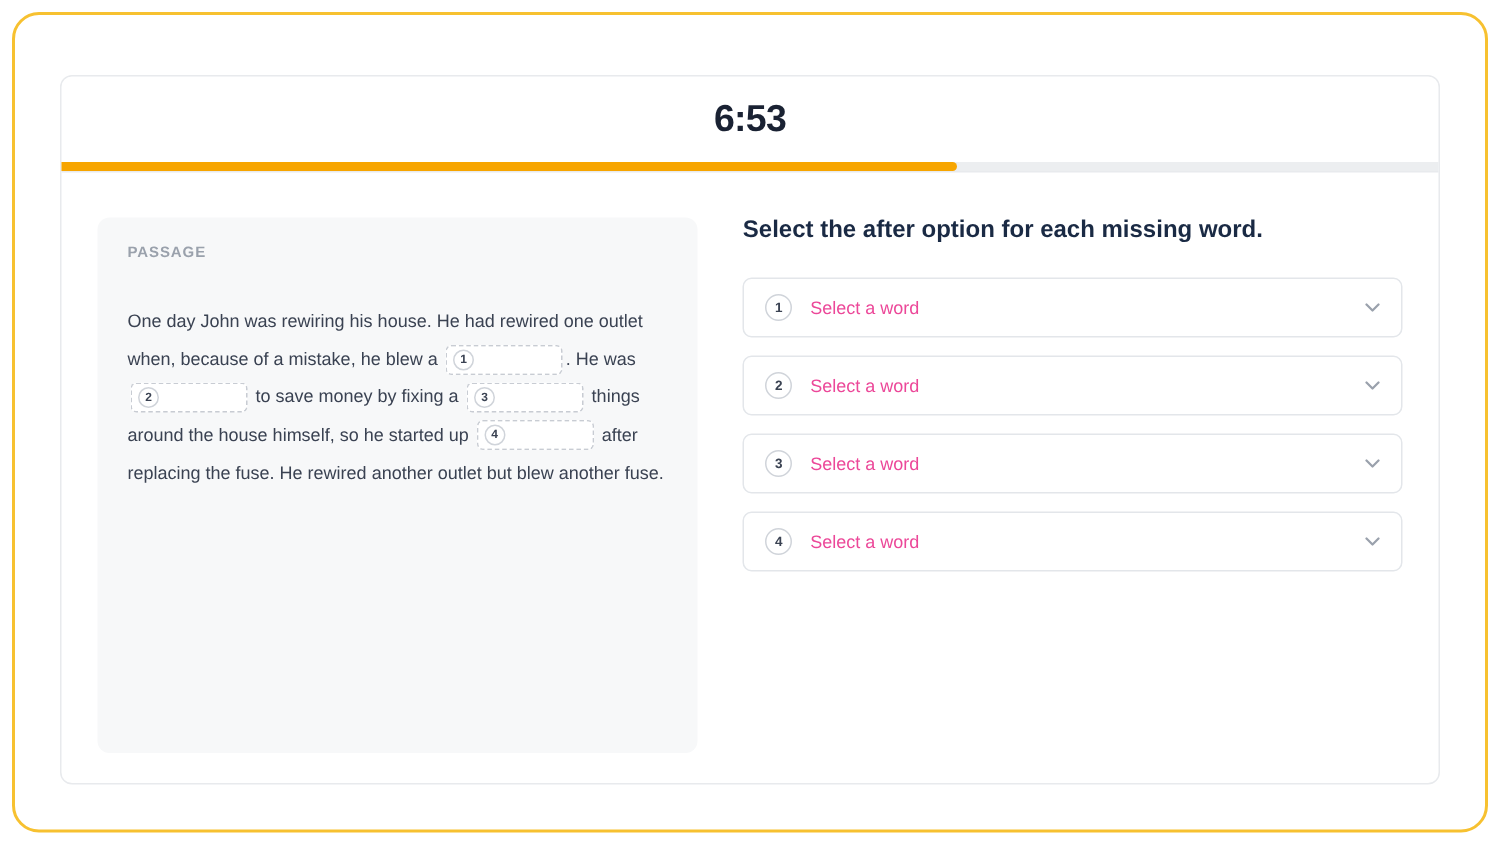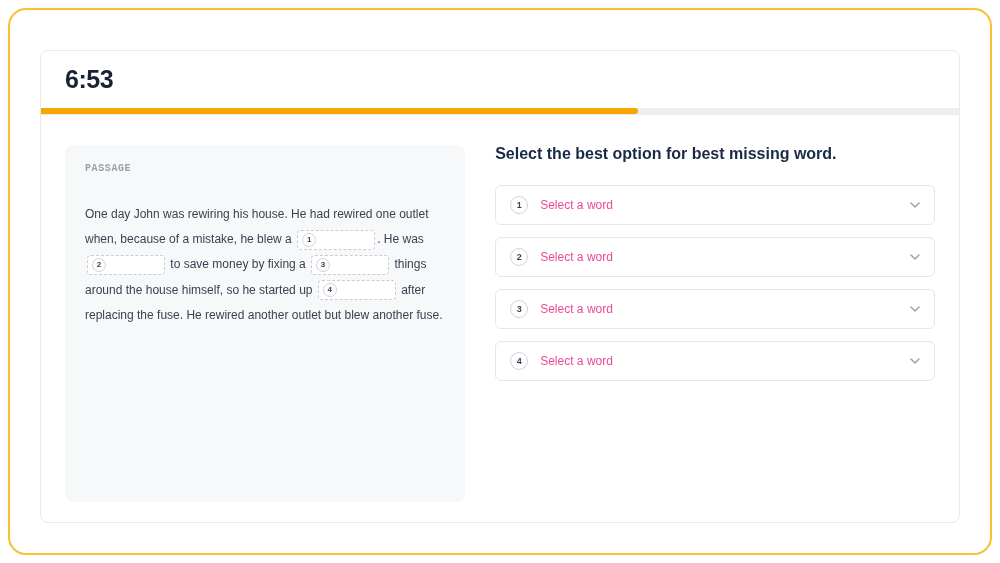--- a/index.html
+++ b/index.html
@@ -29,20 +29,21 @@
       background: #fff;
       flex: 1;
       display: flex;
       flex-direction: column;
     }
     .header {
       padding: 14px 24px;
       display: flex;
       align-items: center;
       gap: 14px;
+      flex-direction: column;
     }
     .timer {
       font-size: 25px;
       font-weight: 800;
       color: #1a2233;
       letter-spacing: -0.5px;
     }
     .timer-label-wrap {
       background: #f5f6f7;
       border-radius: 4px;
@@ -81,21 +82,20 @@
       background: #f7f8f9;
       border-radius: 8px;
       padding: 18px 20px 26px 20px;
     }
     .passage-title {
       font-size: 10px;
       font-weight: 700;
       letter-spacing: 0.6px;
       color: #9aa1ac;
       margin-bottom: 28px;
-      font-family: Liberation Mono, monospace;
     }
     .passage-text {
       font-size: 12px;
       line-height: 2.1;
       color: #3a4252;
     }
     .blank {
       display: inline-flex;
       align-items: center;
       border: 1px dashed #c8ccd3;
@@ -205,21 +205,21 @@
               <span class="blank-num">1</span>
             </span>. He was <span class="blank">
               <span class="blank-num">2</span>
             </span> to save money by fixing a <span class="blank">
               <span class="blank-num">3</span>
             </span> things around the house himself, so he started up <span class="blank">
               <span class="blank-num">4</span>
             </span> after replacing the fuse. He rewired another outlet but blew another fuse.</div>
       </div>
       <div class="answer-panel">
-        <div class="prompt">Select the best option for best missing word.</div>
+        <div class="prompt">Select the after option for each missing word.</div>
         <div id="dropdowns">
             <div class="dropdown">
               <span class="dropdown-num">1</span>
               <span class="dropdown-placeholder">Select a word</span>
               <span class="chevron">
                 <svg width="10" height="6" viewBox="0 0 10 6" fill="none">
                   <path d="M1 1L5 5L9 1" stroke-width="1.5" stroke-linecap="round" stroke-linejoin="round"></path>
                 </svg>
               </span>
             </div>

